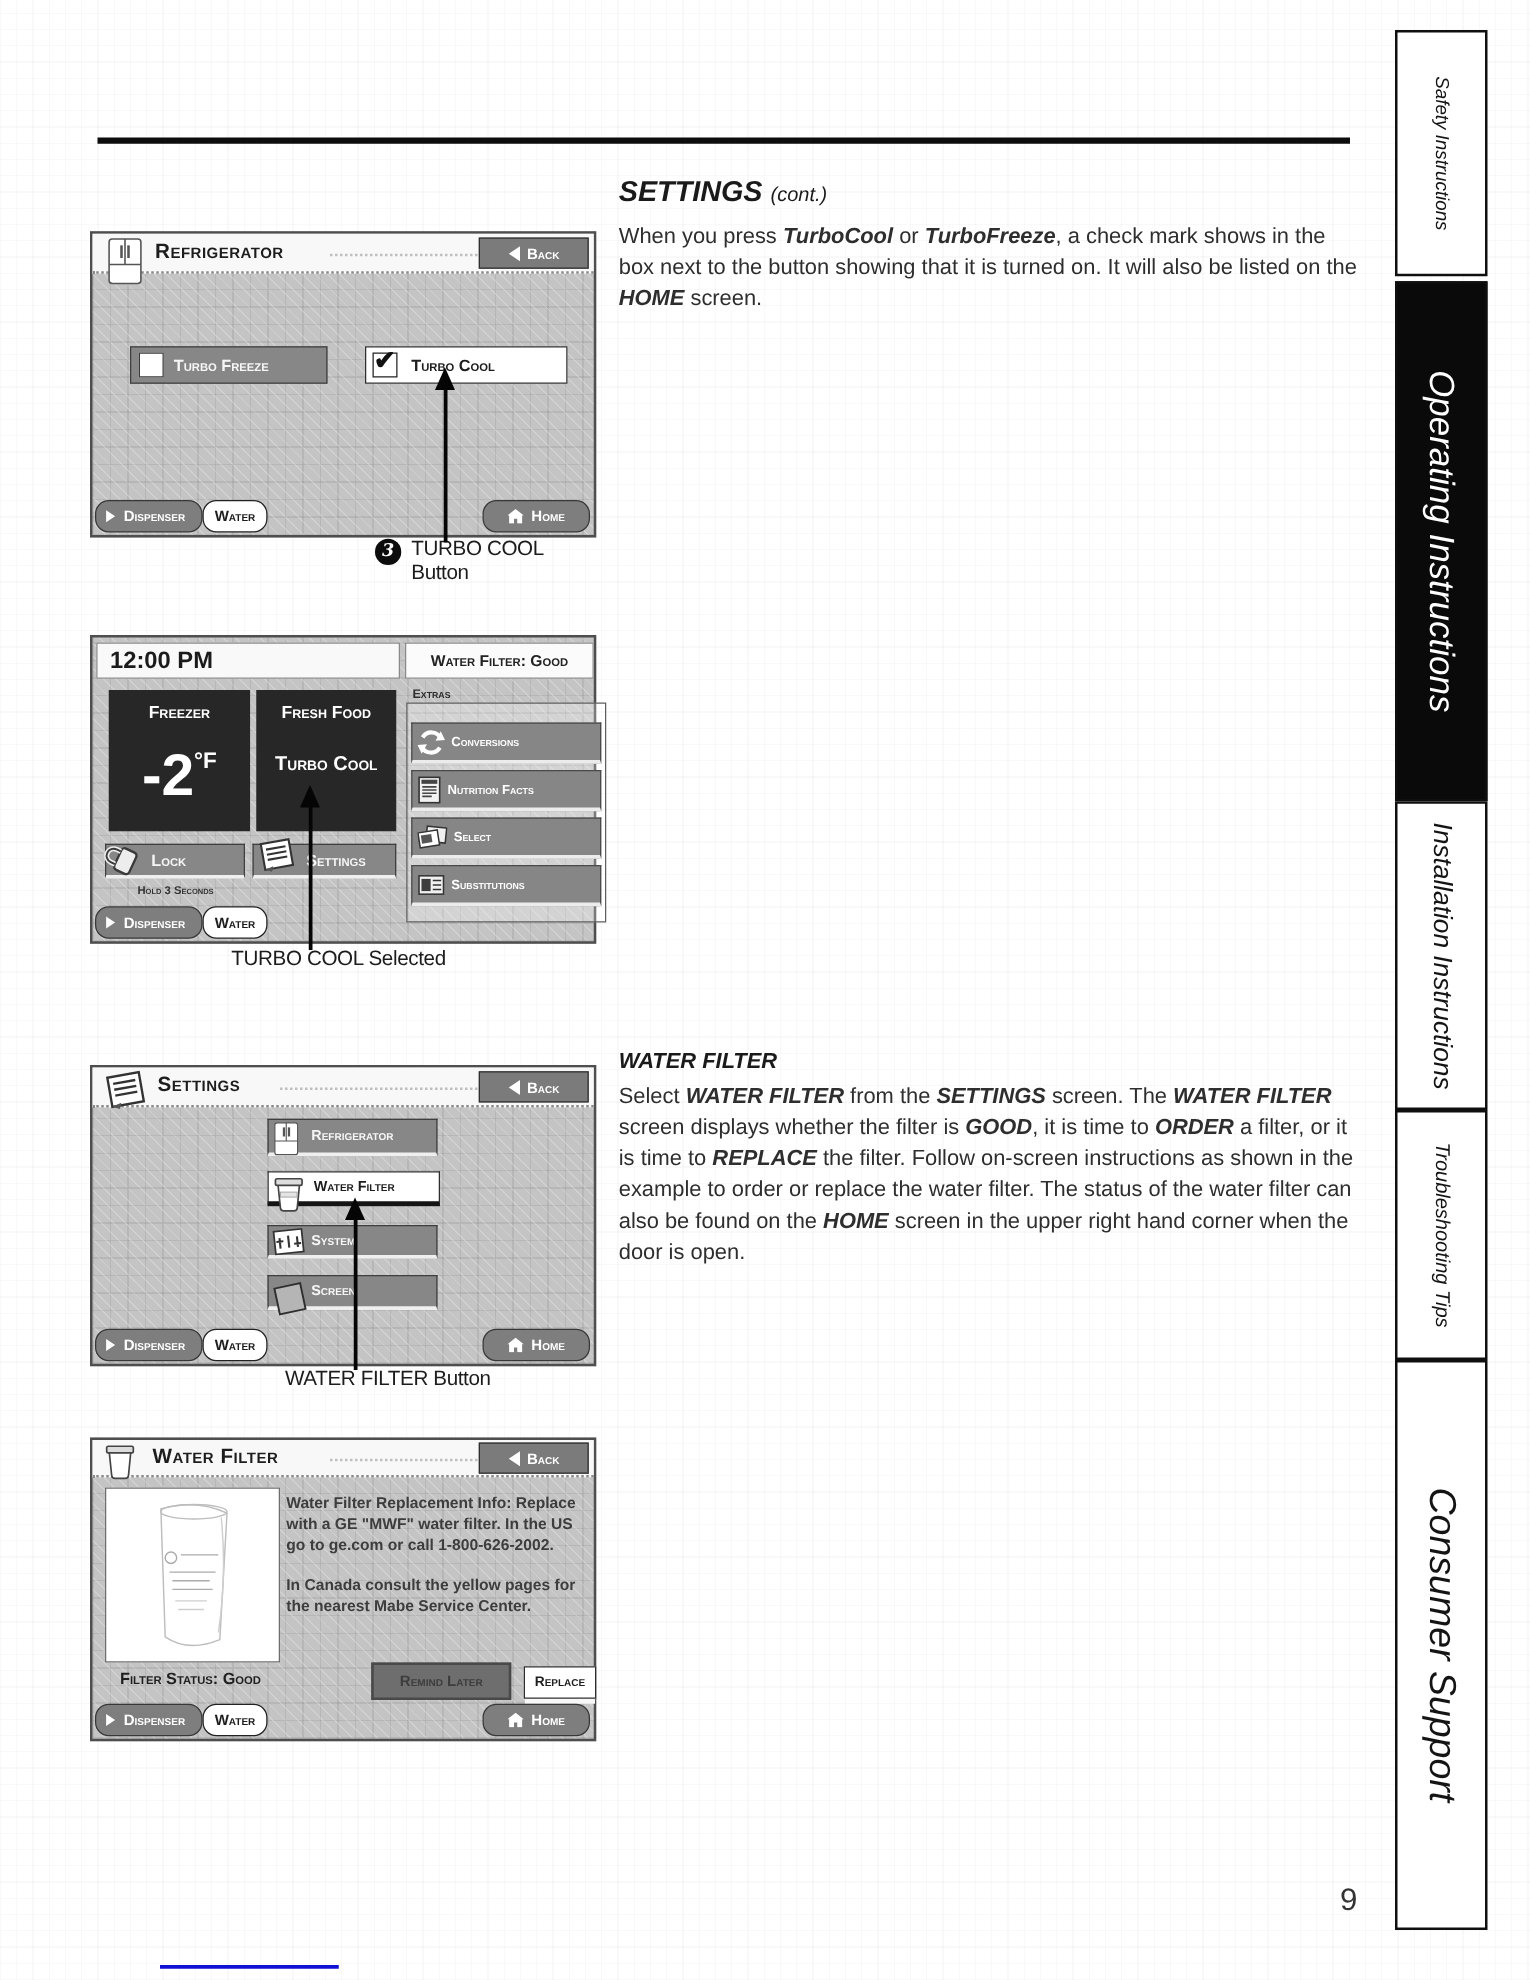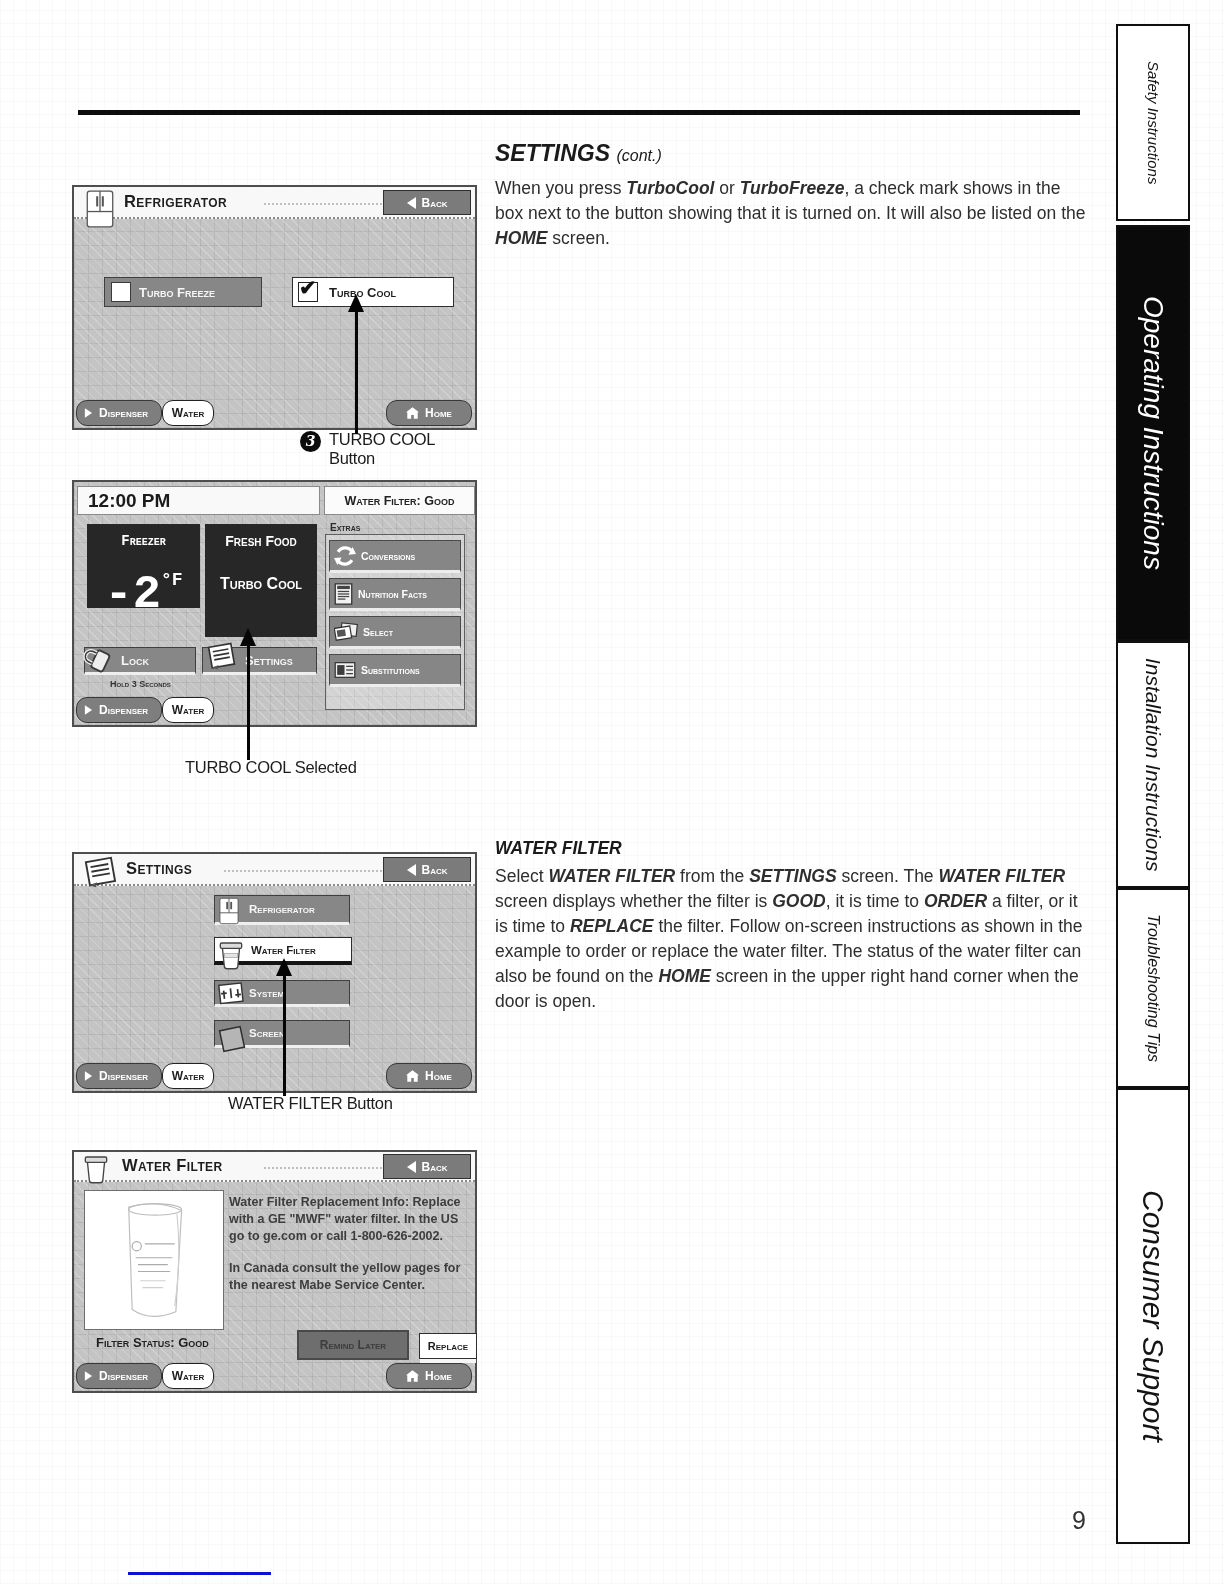--- a/index.html
+++ b/index.html
@@ -138,37 +138,37 @@
   </div>
 
   <div class="ahead" style="left:348px;top:294px;"></div>
   <div class="aline" style="left:355px;top:310px;height:124px;"></div>
   <div class="abs circ3" style="left:300px;top:431px;">3</div>
   <div class="abs cap" style="left:329px;top:430px;">
     <div>TURBO COOL</div>
     <div>Button</div>
   </div>
 
-  <div class="abs screen" style="left:72px;top:480px;width:405px;height:247px;">
+  <div class="abs screen" style="left:72px;top:508px;width:405px;height:247px;">
     <div class="abs" style="left:3px;top:4px;width:243px;height:29px;background:#f9f9f9;border:1px solid #8a8a8a;box-sizing:border-box;font-weight:bold;font-size:19px;color:#1b1b1b;padding:3px 0 0 10px;">12:00 PM</div>
     <div class="abs sc" style="left:250px;top:4px;width:151px;height:29px;background:#fbfbfb;border:1px solid #8a8a8a;box-sizing:border-box;display:flex;align-items:center;justify-content:center;font-weight:bold;font-size:12.5px;color:#222;">Water Filter: Good</div>
 
-    <div class="panel" style="left:13px;top:42px;width:113px;height:84px;font-family:Liberation Mono, monospace;">
+    <div class="panel" style="left:13px;top:42px;width:113px;height:113px;">
       <div class="sc" style="font-size:14px;font-weight:bold;margin-top:9px;">Freezer</div>
       <div style="font-size:47px;font-weight:bold;line-height:50px;margin-top:6px;">
         <span>-2</span><span style="font-size:18px;vertical-align:22px;">°F</span>
       </div>
     </div>
     <div class="panel" style="left:131px;top:42px;width:112px;height:113px;">
       <div class="sc" style="font-size:14px;font-weight:bold;margin-top:9px;">Fresh Food</div>
       <div class="sc" style="font-size:16px;font-weight:bold;margin-top:26px;">Turbo Cool</div>
     </div>
 
     <div class="abs sc" style="left:256px;top:40px;font-size:10px;font-weight:bold;color:#2c2c2c;">Extras</div>
-    <div class="abs" style="left:251px;top:52px;width:140px;height:176px;border:1px solid #5f5f5f;box-sizing:border-box;padding:5px 3px 0 3px;background:rgba(255,255,255,0.25);">
+    <div class="abs" style="left:251px;top:52px;width:160px;height:176px;border:1px solid #5f5f5f;box-sizing:border-box;padding:15px 3px 0 3px;background:rgba(255,255,255,0.25);">
       <div class="xbtn sc">
         <svg width="22" height="22" viewBox="0 0 16 16">
             <path d="M13.5 5.5A6 6 0 003 5" stroke="#fff" stroke-width="2.4" fill="none"></path>
             <polygon points="13.5,1.5 16,6.5 10.5,7" fill="#fff"></polygon>
             <path d="M2.5 10.5a6 6 0 0010.5.5" stroke="#fff" stroke-width="2.4" fill="none"></path>
             <polygon points="2.5,14.5 0,9.5 5.5,9" fill="#fff"></polygon>
           </svg>
         <span>Conversions</span>
       </div>
       <div class="xbtn sc">

